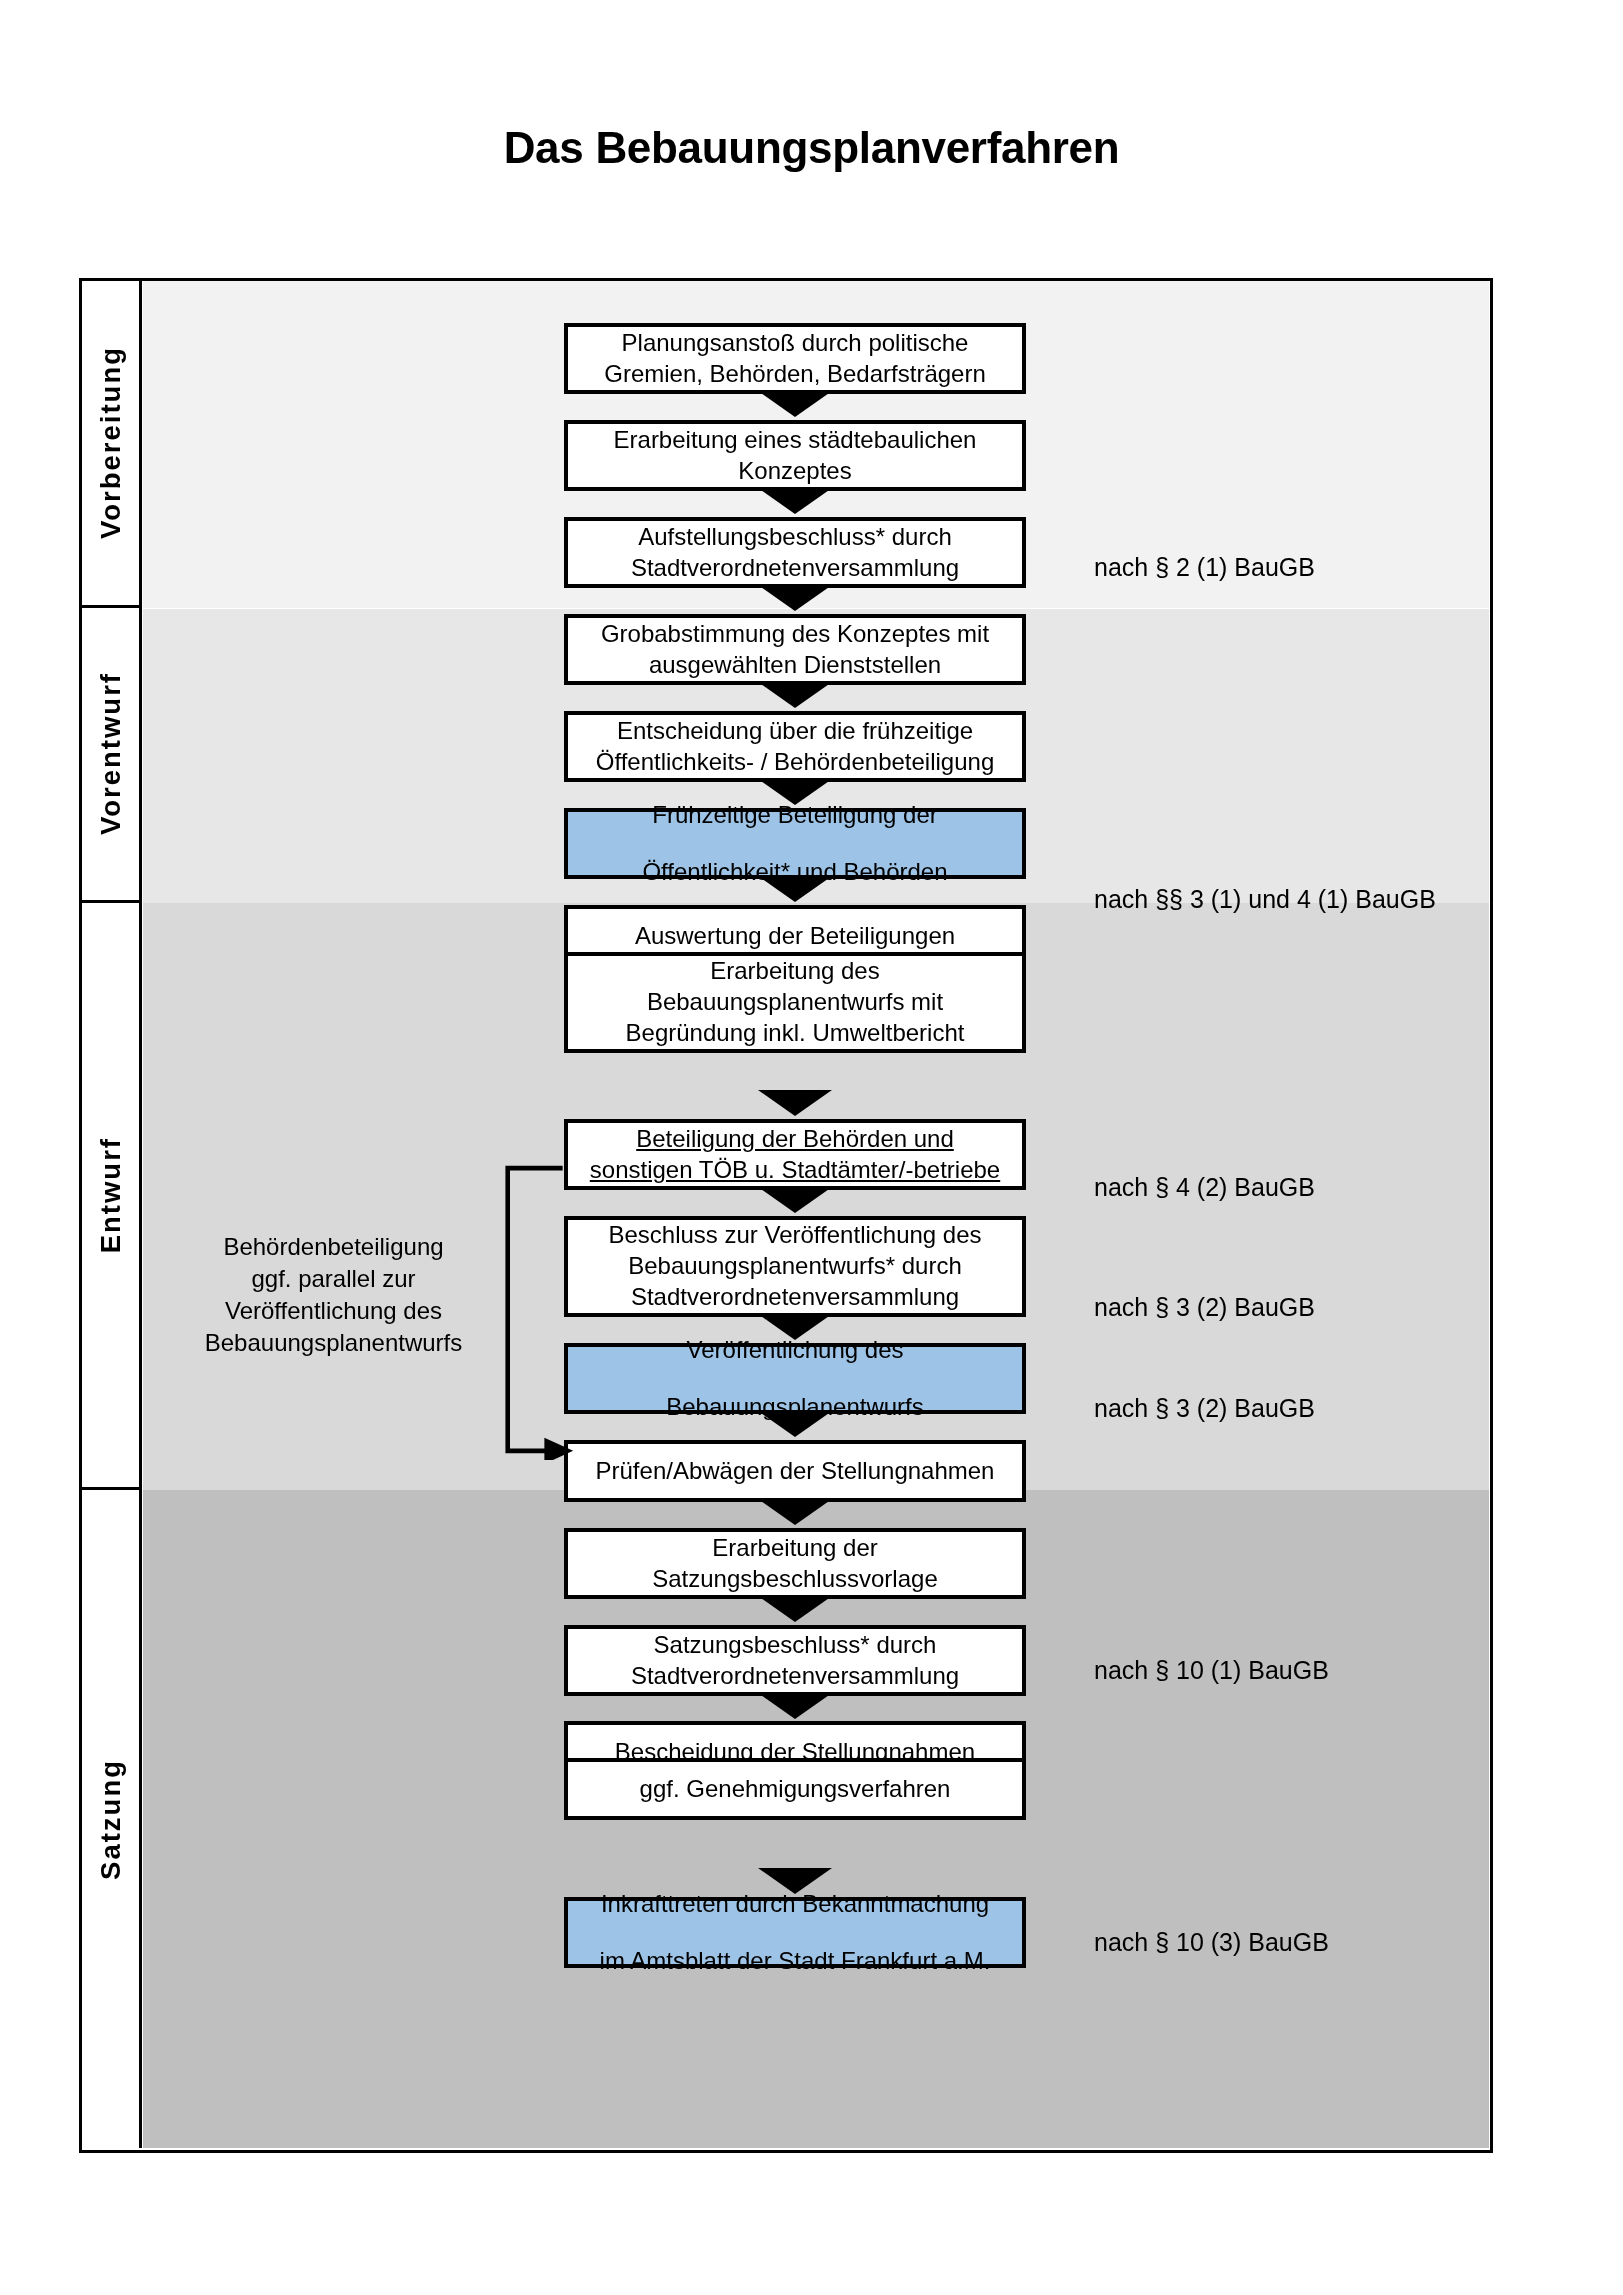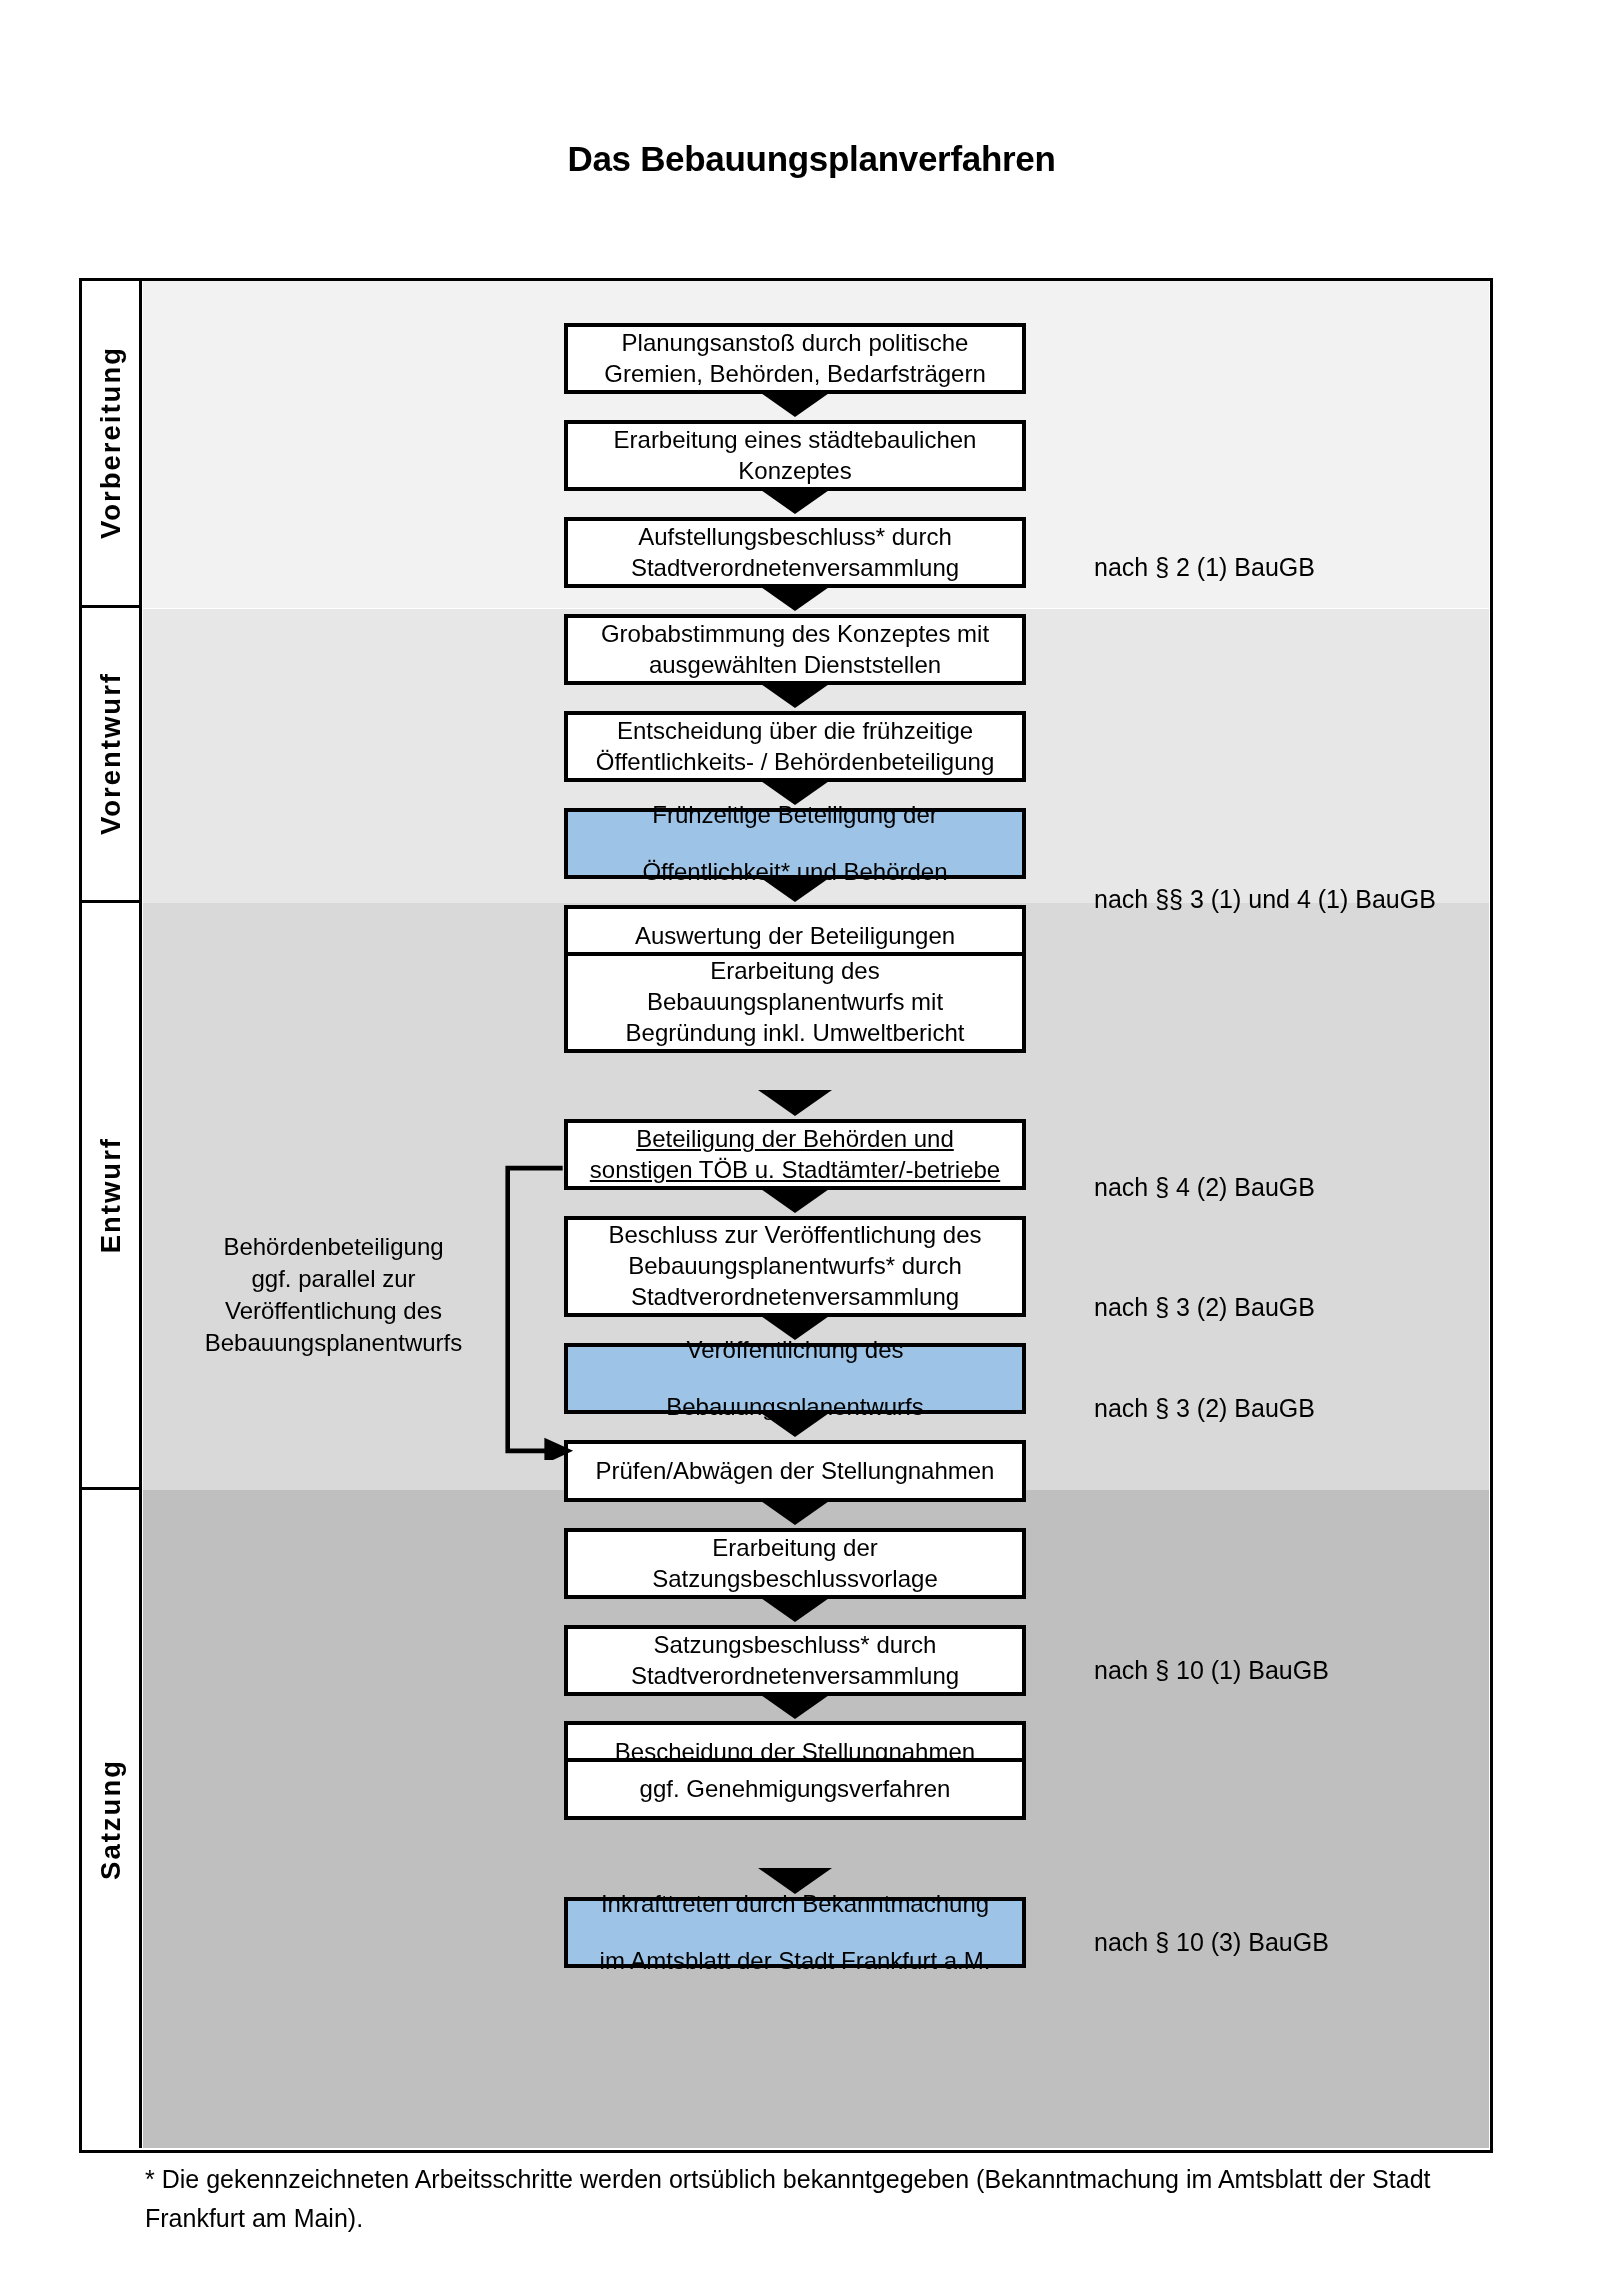--- a/index.html
+++ b/index.html
@@ -26,22 +26,22 @@
   
   .title {
     position: absolute;
     left: 0;
     width: 1623px;
     text-align: center;
     font-weight: bold;
     letter-spacing: -0.3px;
   }
   #main-title {
-    top: 139px;
-    font-size: 35px;
+    top: 123px;
+    font-size: 44px;
   }
   #sub-title {
     top: 209px;
     font-size: 29.5px;
   }
 
   
   #frame {
     position: absolute;
     left: 79px;
@@ -290,16 +290,15 @@
       <span class="ln">ggf. parallel zur</span>
       <span class="ln">Veröffentlichung des</span>
       <span class="ln">Bebauungsplanentwurfs</span>
     </div>
 
   <svg id="bracket" viewBox="0 0 120 460" width="79" height="301">
     <path d="M 100 14 L 16 14 L 16 446 L 76 446" fill="none" stroke="#000" stroke-width="7"></path>
     <polygon points="72,426 116,446 72,466" fill="#000"></polygon>
   </svg>
 
-  <div id="footnote">* Die gekennzeichneten Arbeitsschritte werden ortsüblich bekanntgegeben (Bekanntmachung im Amtsblatt  der Stadt Frankfurt am Main).</div>
 
 </div>
 
 
 </body></html>

